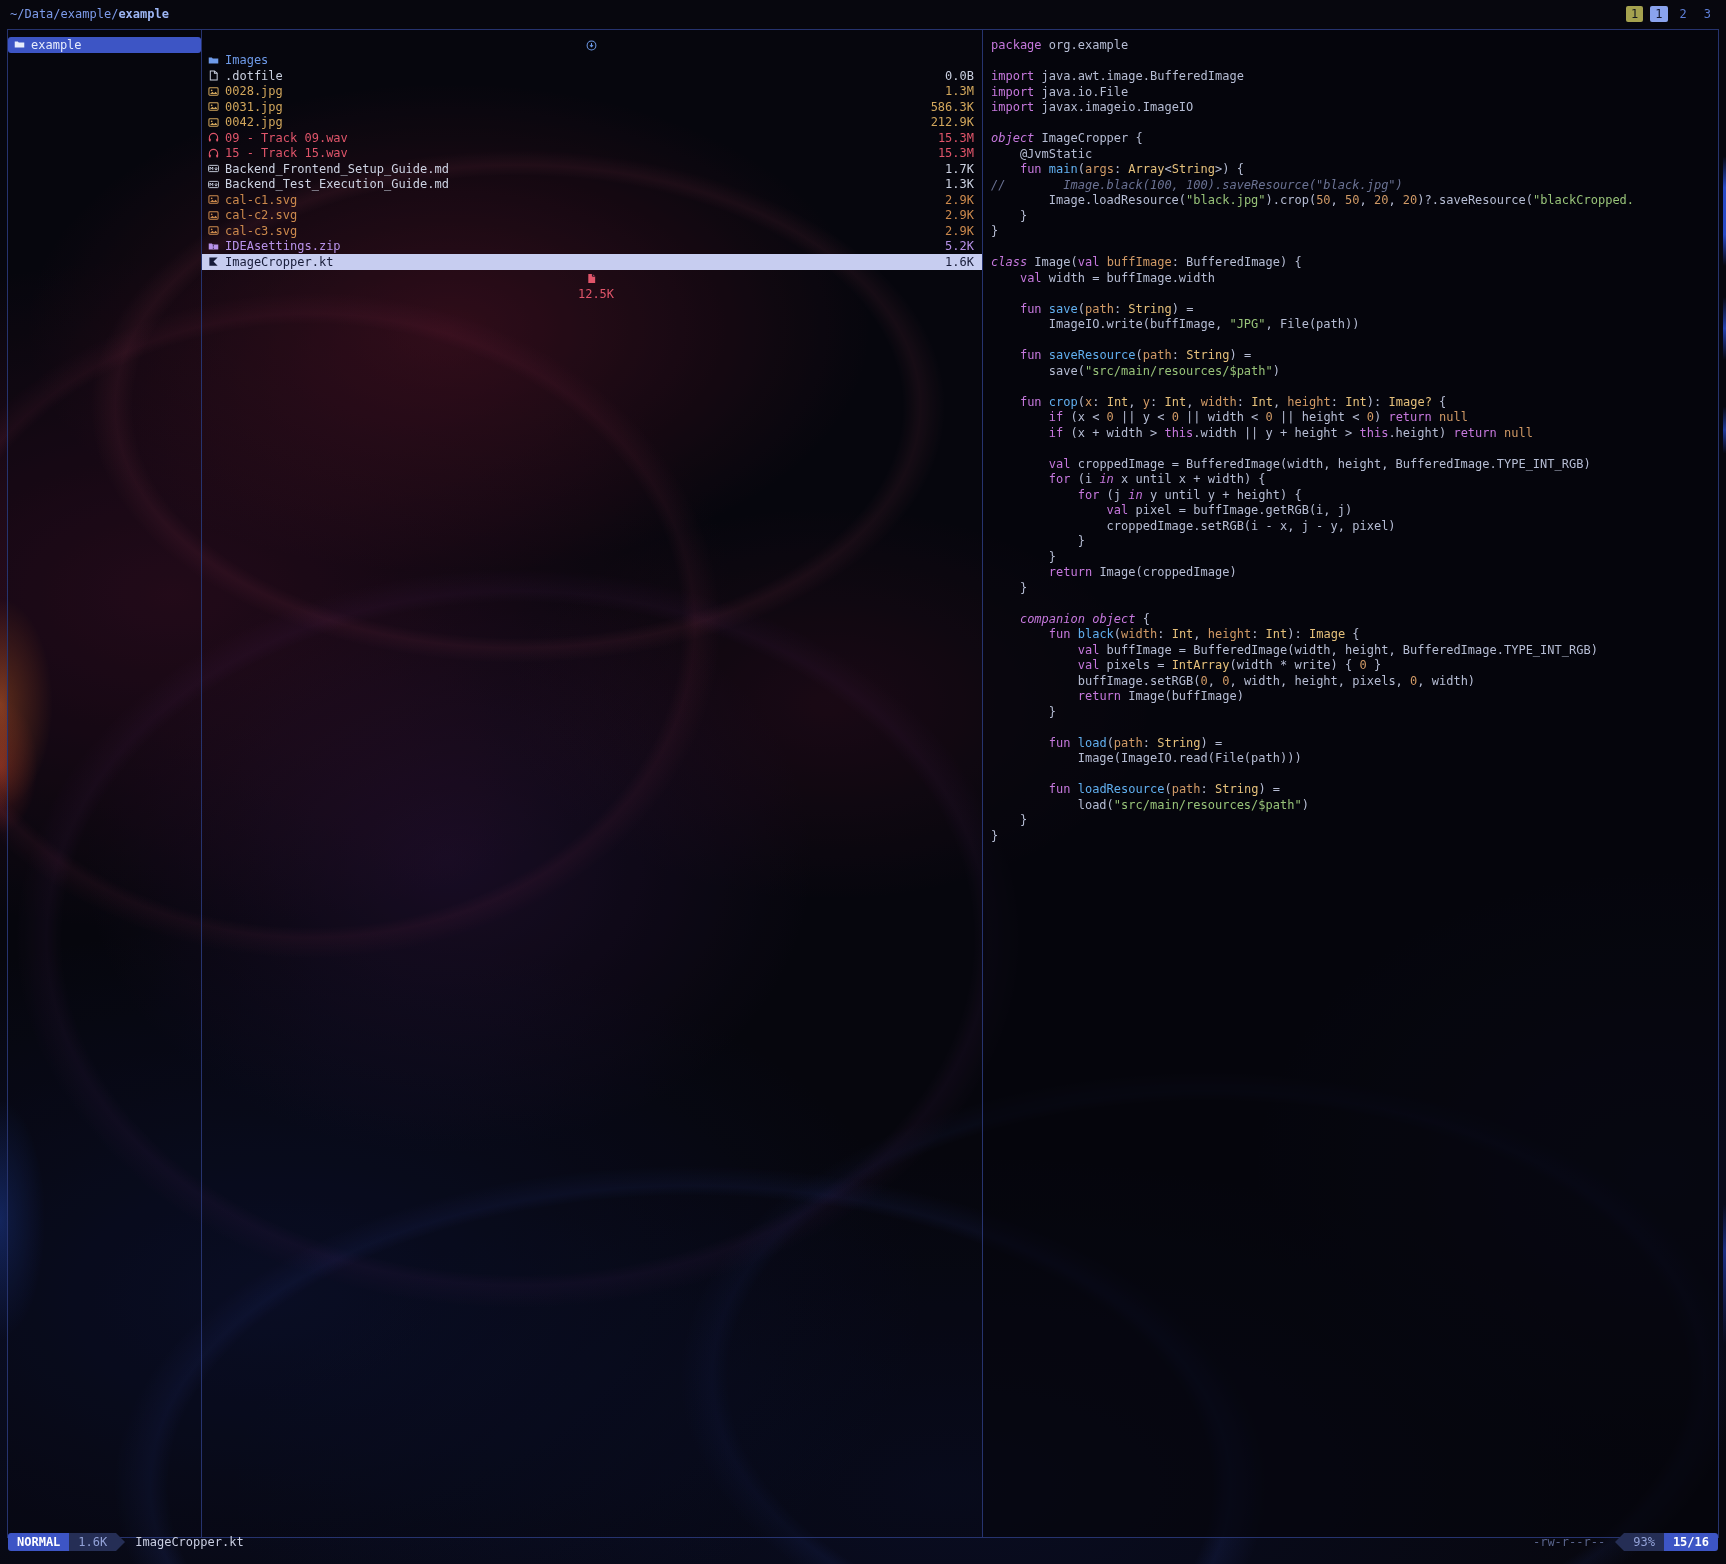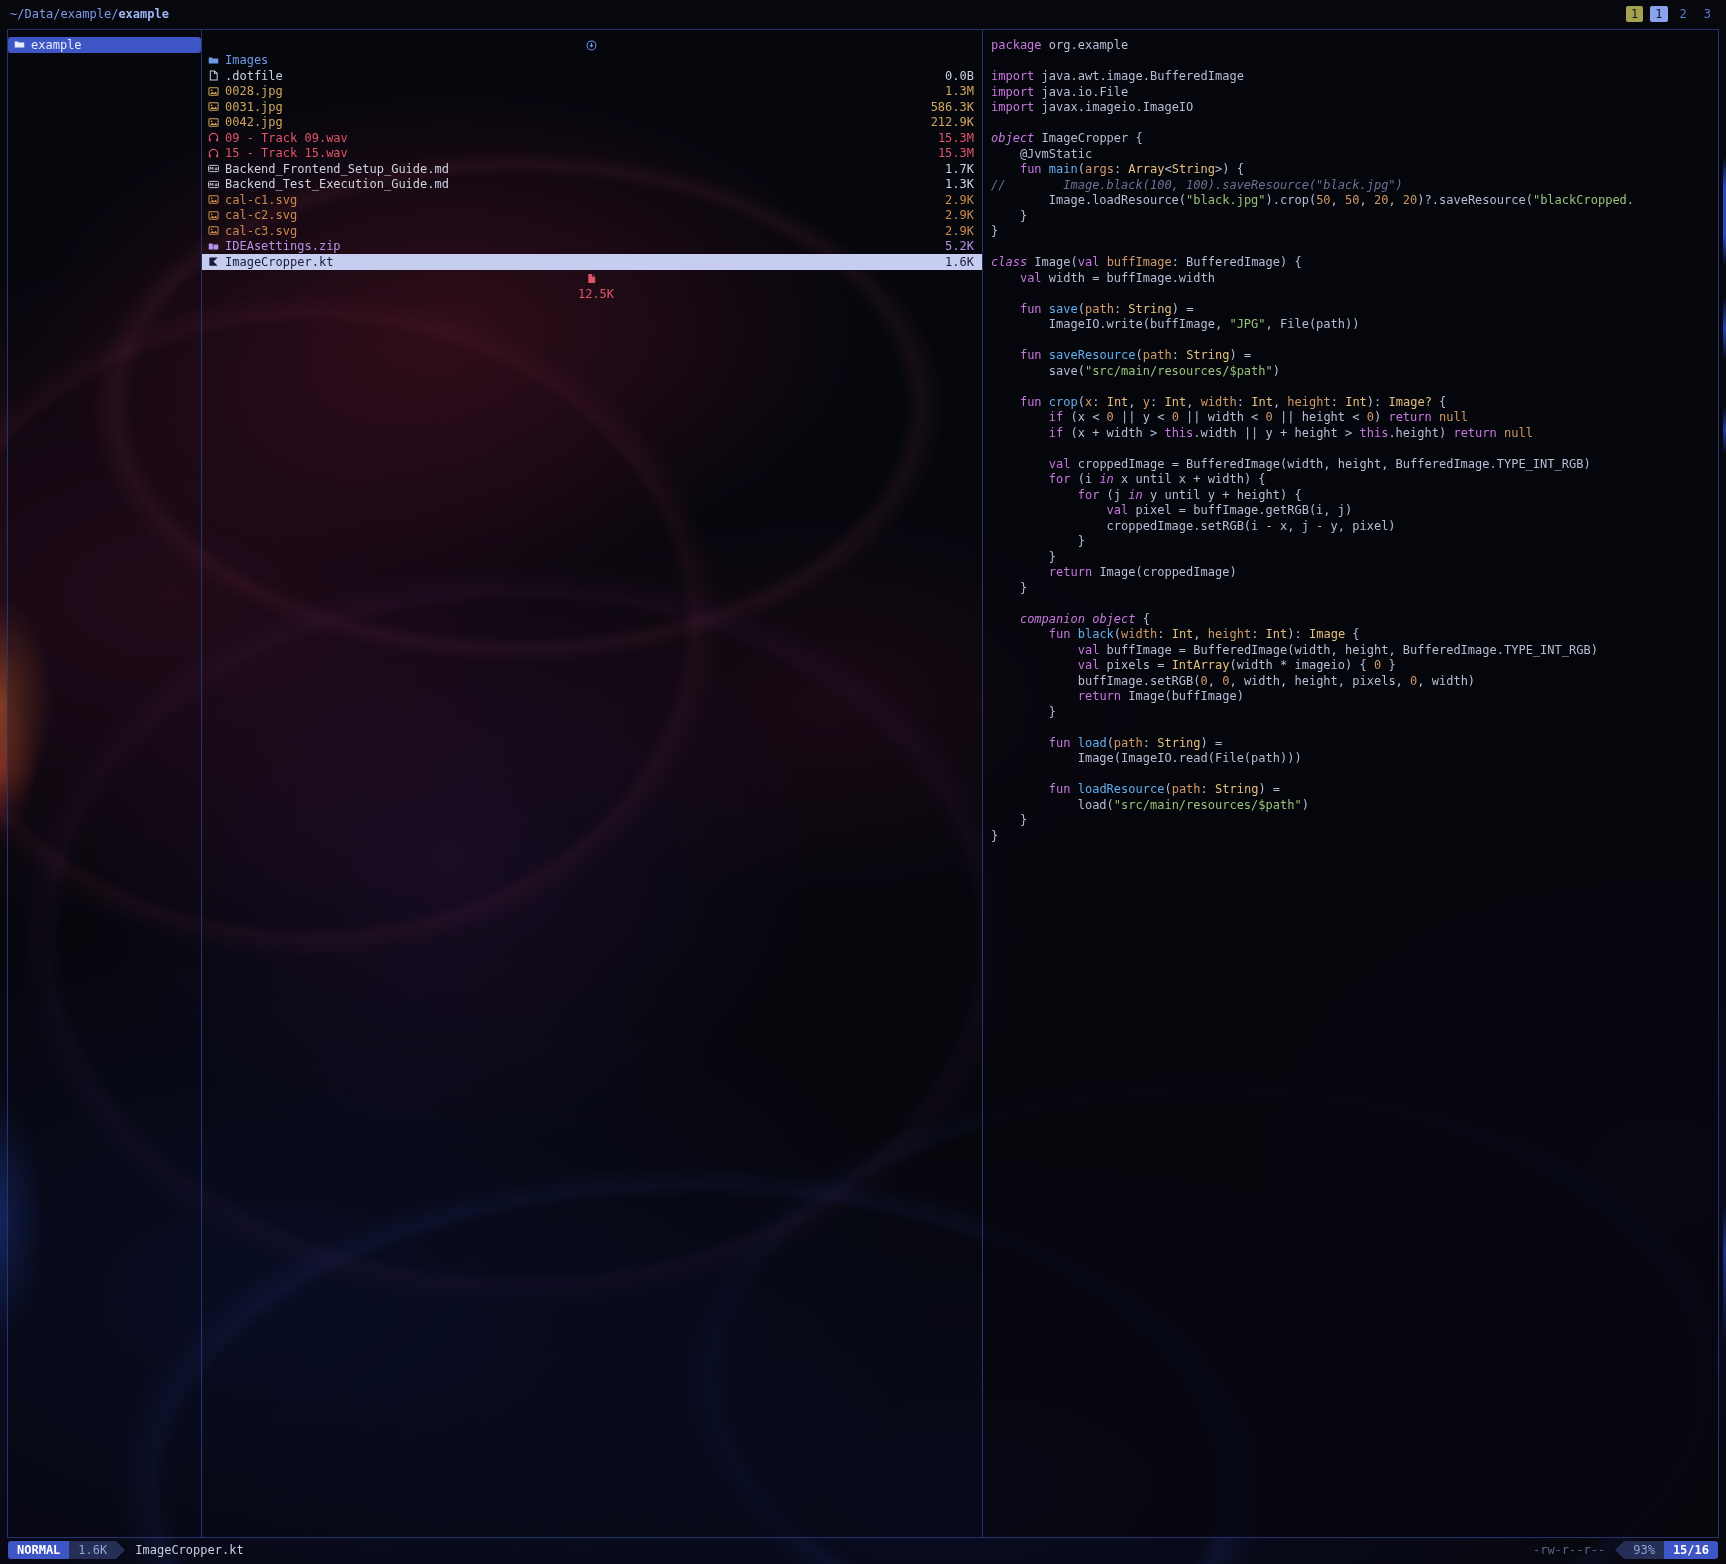--- a/index.html
+++ b/index.html
@@ -67,21 +67,21 @@
   .tk-kwi{color:var(--tk-kwi);font-style:italic}
   .tk-fn{color:var(--tk-fn)}
   .tk-str{color:var(--tk-str)}
   .tk-num{color:var(--tk-num)}
   .tk-type{color:var(--tk-type)}
   .tk-pr{color:var(--tk-pr)}
   .tk-cm{color:var(--tk-cm);font-style:italic}
   .tk-pl{color:var(--tk-pl)}
 
   
-  .statusbar{position:absolute;left:0;right:0;bottom:4px;height:20px;display:flex;align-items:center}
+  .statusbar{position:absolute;left:0;right:0;bottom:12px;height:20px;display:flex;align-items:center}
   .sb-left{display:flex;align-items:center;margin-left:8px}
   .seg{height:18px;line-height:18px;padding:0 9px}
   .seg-mode{background:#3d55c5;color:#fff;font-weight:bold;border-radius:3px 0 0 3px}
   .seg-size{background:#252e55;color:#93a2d8}
   .arrow-r{width:0;height:0;border-top:9px solid transparent;border-bottom:9px solid transparent;border-left:9px solid #252e55}
   .arrow-l{width:0;height:0;border-top:9px solid transparent;border-bottom:9px solid transparent;border-right:9px solid #252e55}
   .sb-filename{margin-left:10px;color:#c9cee2}
   .sb-right{display:flex;align-items:center;margin-left:auto;margin-right:8px}
   .sb-perms{color:#59648c;margin-right:10px}
   .seg-pct{background:#252e55;color:#93a2d8}
@@ -319,21 +319,21 @@
       <div class="line"><span class="tk-pl">                </span><span class="tk-kw">val</span><span class="tk-pl"> pixel = buffImage.getRGB(i, j)</span></div>
       <div class="line"><span class="tk-pl">                croppedImage.setRGB(i - x, j - y, pixel)</span></div>
       <div class="line"><span class="tk-pl">            }</span></div>
       <div class="line"><span class="tk-pl">        }</span></div>
       <div class="line"><span class="tk-pl">        </span><span class="tk-kw">return</span><span class="tk-pl"> Image(croppedImage)</span></div>
       <div class="line"><span class="tk-pl">    }</span></div>
       <div class="line">&nbsp;</div>
       <div class="line"><span class="tk-pl">    </span><span class="tk-kwi">companion object</span><span class="tk-pl"> {</span></div>
       <div class="line"><span class="tk-pl">        </span><span class="tk-kw">fun</span><span class="tk-pl"> </span><span class="tk-fn">black</span><span class="tk-pl">(</span><span class="tk-pr">width</span><span class="tk-pl">: </span><span class="tk-type">Int</span><span class="tk-pl">, </span><span class="tk-pr">height</span><span class="tk-pl">: </span><span class="tk-type">Int</span><span class="tk-pl">): </span><span class="tk-type">Image</span><span class="tk-pl"> {</span></div>
       <div class="line"><span class="tk-pl">            </span><span class="tk-kw">val</span><span class="tk-pl"> buffImage = BufferedImage(width, height, BufferedImage.TYPE_INT_RGB)</span></div>
-      <div class="line"><span class="tk-pl">            </span><span class="tk-kw">val</span><span class="tk-pl"> pixels = </span><span class="tk-type">IntArray</span><span class="tk-pl">(width * imageio) { </span><span class="tk-num">0</span><span class="tk-pl"> }</span></div>
+      <div class="line"><span class="tk-pl">            </span><span class="tk-kw">val</span><span class="tk-pl"> pixels = </span><span class="tk-type">IntArray</span><span class="tk-pl">(width * write) { </span><span class="tk-num">0</span><span class="tk-pl"> }</span></div>
       <div class="line"><span class="tk-pl">            buffImage.setRGB(</span><span class="tk-num">0</span><span class="tk-pl">, </span><span class="tk-num">0</span><span class="tk-pl">, width, height, pixels, </span><span class="tk-num">0</span><span class="tk-pl">, width)</span></div>
       <div class="line"><span class="tk-pl">            </span><span class="tk-kw">return</span><span class="tk-pl"> Image(buffImage)</span></div>
       <div class="line"><span class="tk-pl">        }</span></div>
       <div class="line">&nbsp;</div>
       <div class="line"><span class="tk-pl">        </span><span class="tk-kw">fun</span><span class="tk-pl"> </span><span class="tk-fn">load</span><span class="tk-pl">(</span><span class="tk-pr">path</span><span class="tk-pl">: </span><span class="tk-type">String</span><span class="tk-pl">) =</span></div>
       <div class="line"><span class="tk-pl">            Image(ImageIO.read(File(path)))</span></div>
       <div class="line">&nbsp;</div>
       <div class="line"><span class="tk-pl">        </span><span class="tk-kw">fun</span><span class="tk-pl"> </span><span class="tk-fn">loadResource</span><span class="tk-pl">(</span><span class="tk-pr">path</span><span class="tk-pl">: </span><span class="tk-type">String</span><span class="tk-pl">) =</span></div>
       <div class="line"><span class="tk-pl">            load(</span><span class="tk-str">"src/main/resources/$path"</span><span class="tk-pl">)</span></div>
       <div class="line"><span class="tk-pl">    }</span></div>

